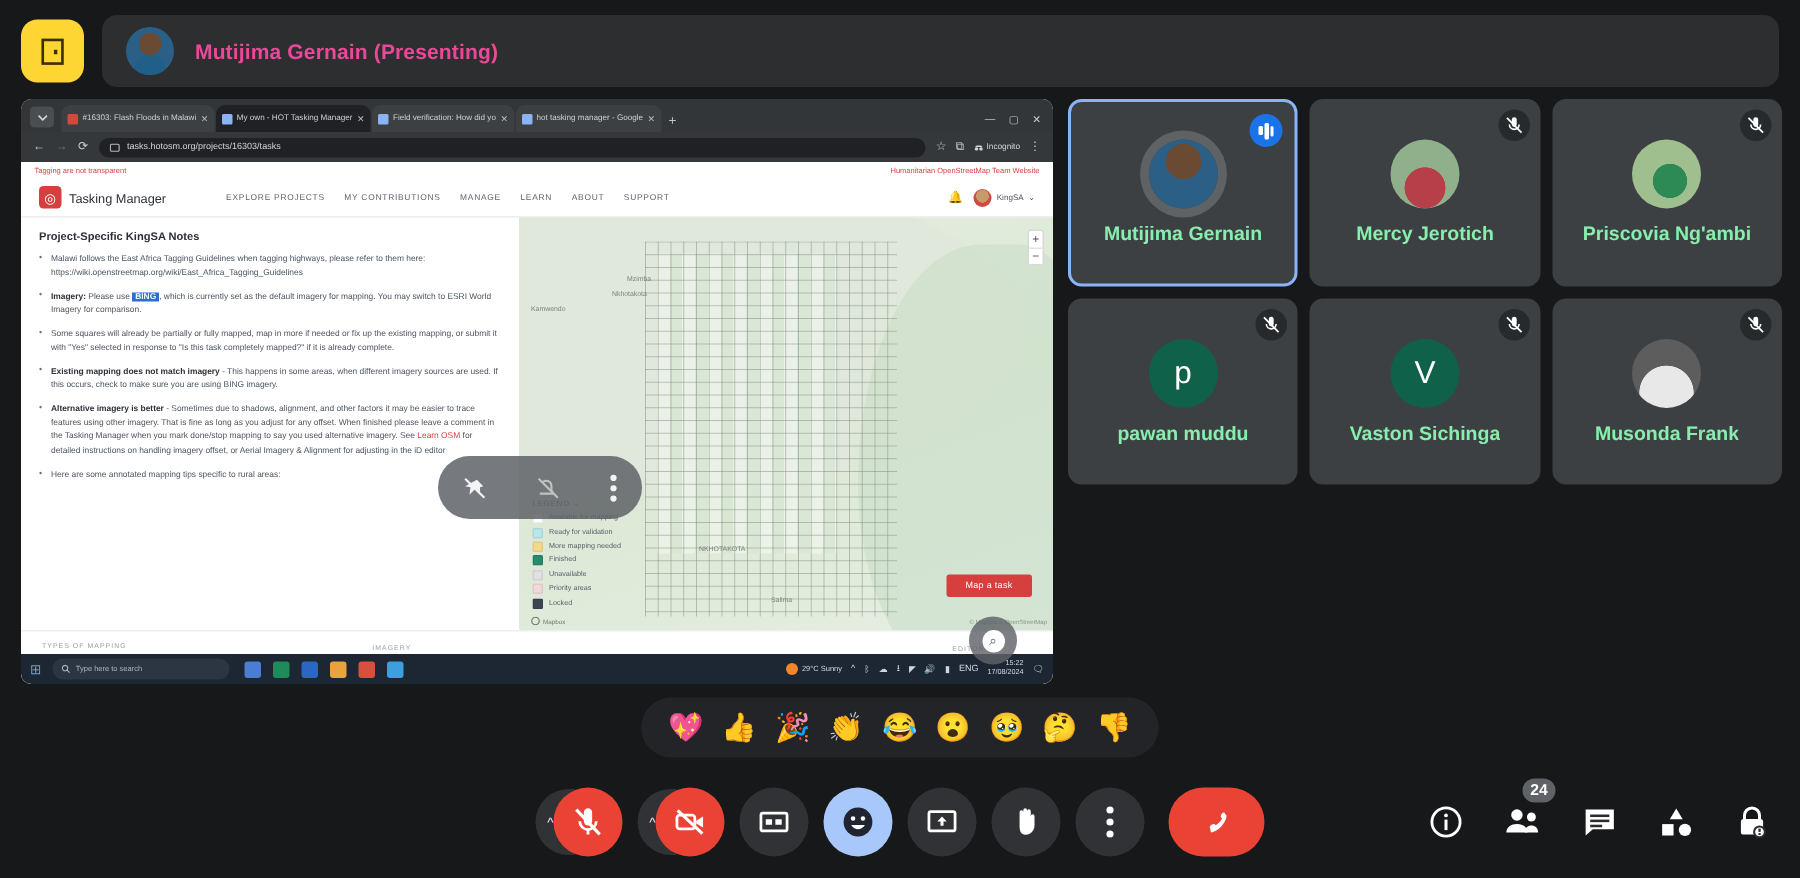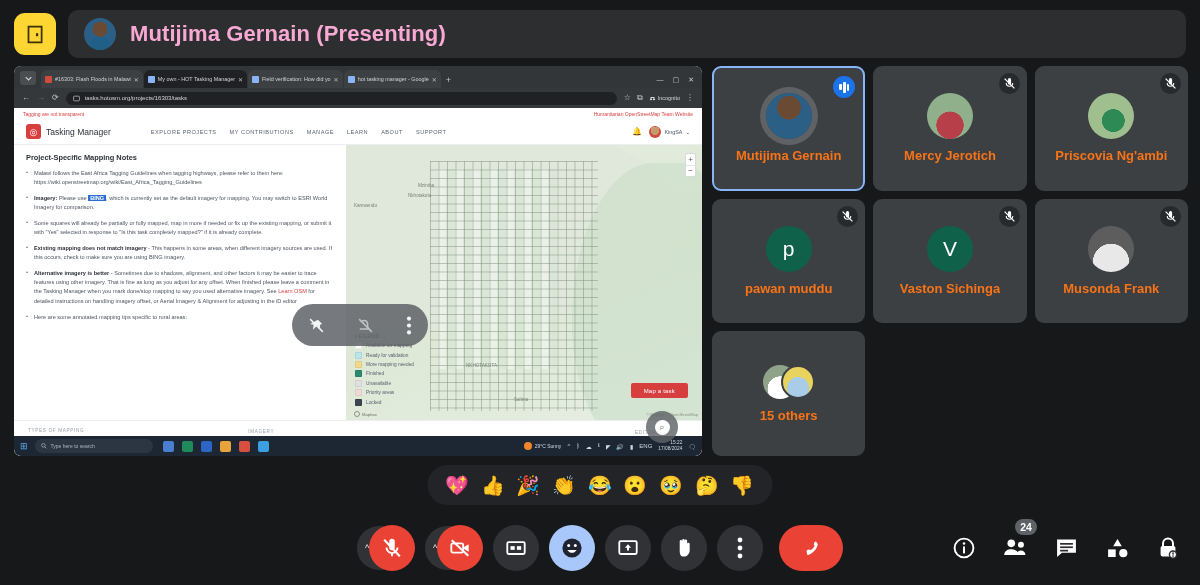--- a/index.html
+++ b/index.html
@@ -27,21 +27,21 @@
   }
   .presenter-ava {
     width: 32px; height: 32px; border-radius: 50%; flex: 0 0 auto;
     background: radial-gradient(circle at 50% 35%, #6b4a34 0 28%, #2b5f86 29% 100%);
     position: relative; overflow: hidden;
   }
   .presenter-ava::after {
     content: ""; position: absolute; left: 6px; bottom: 0; width: 20px; height: 13px;
     background: #1f5f88; border-radius: 8px 8px 0 0;
   }
-  .presenter-name { color: #f9a8d4; font-size: 22px; font-weight: bold; letter-spacing: .1px; }
+  .presenter-name { color: #ec4899; font-size: 14px; font-weight: bold; letter-spacing: .1px; }
 
   
   .share-stage {
     position: absolute; left: 14px; top: 66px; width: 688px; height: 390px;
     background: #000; border-radius: 7px; overflow: hidden;
   }
   .browser { position: absolute; inset: 0; background: #fff; }
   .chrome-tabstrip {
     height: 22px; background: #323639; display: flex; align-items: flex-end; padding-left: 4px; gap: 1px;
   }
@@ -228,21 +228,21 @@
     display: flex; flex-direction: column; align-items: center; justify-content: center;
   }
   .tile.speaking { border: 2px solid #8ab4f8; }
   .tile-ava {
     width: 46px; height: 46px; border-radius: 50%; overflow: hidden; position: relative;
     display: flex; align-items: center; justify-content: center;
     color: #fff; font-size: 21px; font-weight: 400;
   }
   .tile.speaking .tile-ava { box-shadow: 0 0 0 6px rgba(255,255,255,.18); }
   .tile-name {
-    color: #f97316; font-size: 13px; font-weight: bold; margin-top: 9px;
+    color: #86efac; font-size: 13px; font-weight: bold; margin-top: 9px;
     max-width: 96%; text-align: center; white-space: nowrap; overflow: hidden; text-overflow: ellipsis;
   }
   .mic-badge {
     position: absolute; right: 7px; top: 7px; width: 21px; height: 21px; border-radius: 50%;
     background: rgba(32,33,36,.72); display: flex; align-items: center; justify-content: center;
   }
   .speak-badge {
     position: absolute; right: 8px; top: 8px; width: 22px; height: 22px; border-radius: 50%;
     background: #1a73e8; display: flex; align-items: center; justify-content: center; gap: 1.5px;
   }
@@ -413,21 +413,21 @@
           <div class="tm-user">
             <span class="tm-user-ava"></span>
             <span class="tm-user-nm">KingSA</span>
             <span class="tm-user-nm">⌄</span>
           </div>
         </div>
       </div>
 
       <div class="pg-body">
         <div class="notes-col">
-          <div class="notes-title">Project-Specific Mapping Notes</div>
+          <div class="notes-title">Project-Specific KingSA Notes</div>
           <ul>
             <li><span>Malawi follows the East Africa Tagging Guidelines when tagging highways, please refer to them here: https://wiki.openstreetmap.org/wiki/East_Africa_Tagging_Guidelines</span></li>
             <li><b>Imagery:</b> Please use <span class="hl-bing">BING</span>, which is currently set as the default imagery for mapping. You may switch to ESRI World Imagery for comparison.</li>
             <li><span>Some squares will already be partially or fully mapped, map in more if needed or fix up the existing mapping, or submit it with "Yes" selected in response to "Is this task completely mapped?" if it is already complete.</span></li>
             <li><b>Existing mapping does not match imagery</b> - This happens in some areas, when different imagery sources are used. If this occurs, check to make sure you are using BING imagery.</li>
             <li><b>Alternative imagery is better</b> - Sometimes due to shadows, alignment, and other factors it may be easier to trace features using other imagery. That is fine as long as you adjust for any offset. When finished please leave a comment in the Tasking Manager when you mark done/stop mapping to say you used alternative imagery. See <a class="lnk">Learn OSM</a> for detailed instructions on handling imagery offset, or Aerial Imagery &amp; Alignment for adjusting in the iD editor</li>
             <li><span>Here are some annotated mapping tips specific to rural areas:</span></li>
           </ul>
         </div>
 
@@ -652,27 +652,20 @@
       <svg width="13" height="13" viewBox="0 0 24 24">
           <path d="M12 14a3 3 0 003-3V5a3 3 0 00-6 0v6a3 3 0 003 3z" fill="#fff"></path>
           <path d="M6 11a6 6 0 0012 0" fill="none" stroke="#fff" stroke-width="2"></path>
           <line x1="3" y1="3" x2="21" y2="21" stroke="#fff" stroke-width="2.2"></line>
         </svg>
     </div>
     <div class="tile-ava" style="background:radial-gradient(circle at 50% 78%, #e8e8e8 0 42%, #5d5d5d 43% 100%)"></div>
     <div class="tile-name">Musonda Frank</div>
   </div>
 
-  <div class="tile">
-    <div class="dual-ava">
-      <div style="background:radial-gradient(circle at 50% 70%, #ffffff 0 42%, #8fa38a 43% 100%)"></div>
-      <div style="background:radial-gradient(circle at 50% 70%, #a9cde8 0 42%, #e9d35f 43% 100%)"></div>
-    </div>
-    <div class="tile-name">15 others</div>
-  </div>
 
 </div>
 
 <div class="reactions">
   <span>💖</span>
   <span>👍</span>
   <span>🎉</span>
   <span>👏</span>
   <span>😂</span>
   <span>😮</span>

